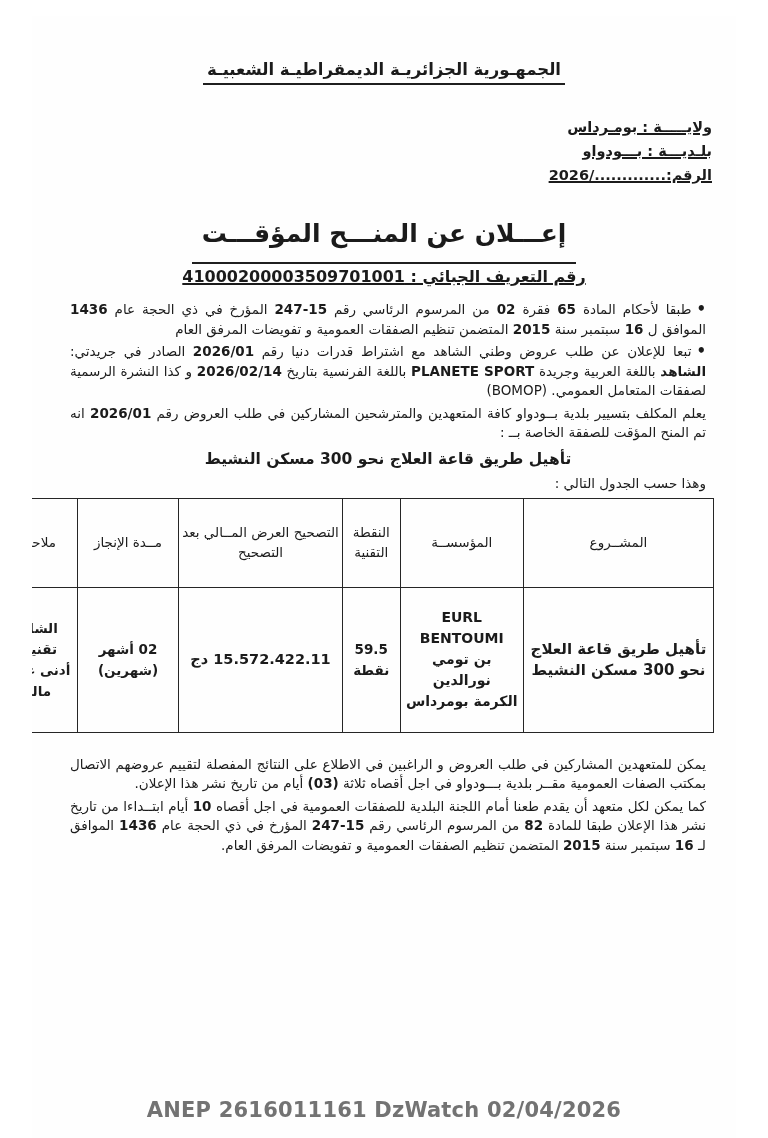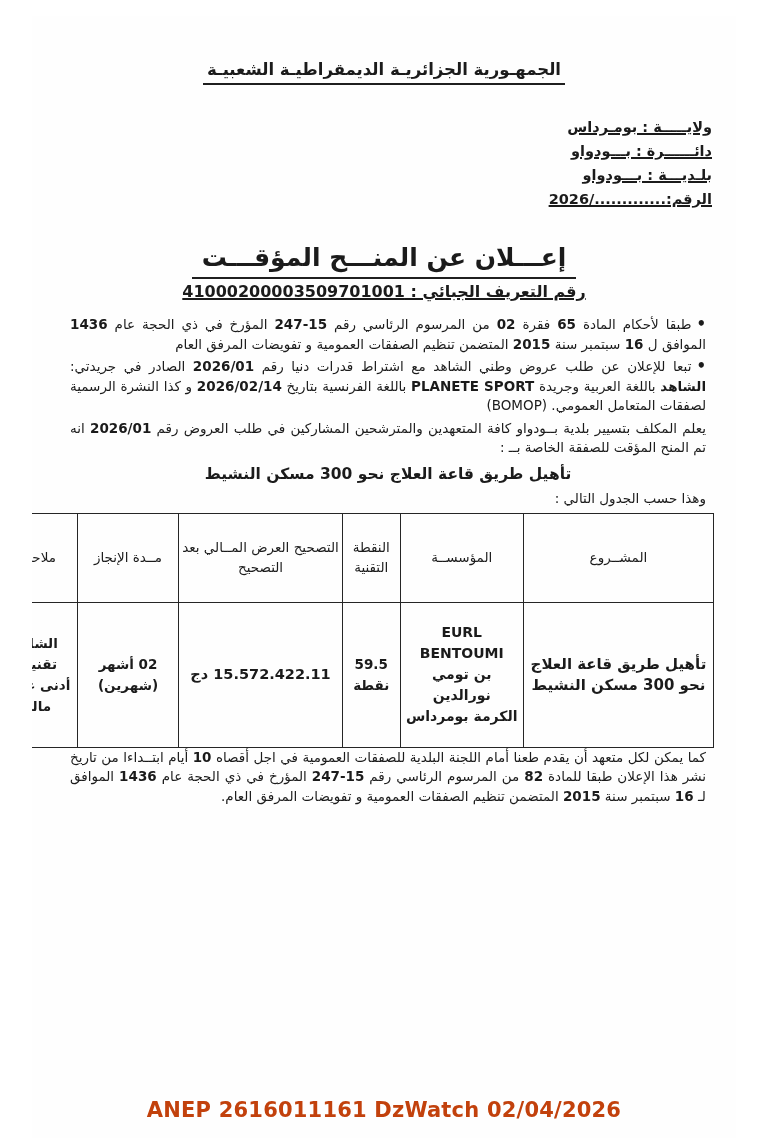--- a/index.html
+++ b/index.html
@@ -13,21 +13,21 @@
 
   .authority{
     direction:rtl;margin:36px 24px 0 0;
     font-size:14.5px;font-weight:bold;line-height:24px;
   }
   .authority div span{ text-decoration:underline;text-decoration-thickness:1.5px; }
 
   .titleblock{ text-align:center;margin-top:32px;direction:rtl; }
   .main-title{
     display:inline-block;font-size:25px;font-weight:bold;
-    border-bottom:2.5px solid #1f1f1f;padding:0 10px 5px;
+    border-bottom:2.5px solid #1f1f1f;padding:0 10px 14px;
   }
   .subtitle{ margin-top:3px;font-size:16px;font-weight:bold; }
   .subtitle span{ text-decoration:underline;text-decoration-thickness:1.8px;text-align:center; }
 
   .content{
     direction:rtl;text-align:justify;margin:14px 30px 0 38px;
     font-size:13.5px;line-height:19.5px;
   }
   .para{ margin:0 0 3px 0; }
   .bullet-dot{ font-weight:bold;margin-left:5px;font-size:15px; }
@@ -70,21 +70,20 @@
 <body>
 
 <div class="page">
 
   <div class="republic">
     <span>الجمهـورية الجزائريـة الديمقراطيـة الشعبيـة</span>
   </div>
 
   <div class="authority">
     <div><span>ولايـــــة : بومـرداس</span></div>
-    <div><span>دائــــــرة : بـــودواو</span></div>
     <div><span>بلـديـــة : بـــودواو</span></div>
     <div><span>الرقم:............./2026</span></div>
   </div>
 
   <div class="titleblock">
     <div class="main-title">إعـــلان عن المنـــح المؤقـــت</div>
     <div class="subtitle">
       <span>رقم التعريف الجبائي : 41000200003509701001</span>
     </div>
   </div>
@@ -130,21 +129,24 @@
           <td>59.5
 نقطة</td>
           <td class="cell-amount">15.572.422.11 دج</td>
           <td>02 أشهر
 (شهرين)</td>
           <td>الشاهد تقنيا و أدنى عرض مالي</td>
         </tr>
       </tbody>
     </table>
 
+    <div class="para after-table">
+      <span><span>يمكن للمتعهدين المشاركين في طلب العروض و الراغبين في الاطلاع على النتائج المفصلة لتقييم عروضهم الاتصال بمكتب الصفات العمومية مقــر بلدية بـــودواو في اجل أقصاه ثلاثة </span><b>(03)</b><span> أيام من تاريخ نشر هذا الإعلان.</span></span>
+    </div>
     <div class="para">
       <span><span>كما يمكن لكل متعهد أن يقدم طعنا أمام اللجنة البلدية للصفقات العمومية في اجل أقصاه </span><b>10</b><span> أيام ابتــداءا من تاريخ نشر هذا الإعلان طبقا للمادة </span><b>82</b><span> من المرسوم الرئاسي رقم </span><b>15-247</b><span> المؤرخ في ذي الحجة عام </span><b>1436</b><span> الموافق لـ </span><b>16</b><span> سبتمبر سنة </span><b>2015</b><span> المتضمن تنظيم الصفقات العمومية و تفويضات المرفق العام.</span></span>
     </div>
   </div>
 
 
-  <div class="footer" style="color: #c2410c;">ANEP 2616011161 DzWatch 02/04/2026</div>
+  <div class="footer" style="color: #737373;">ANEP 2616011161 DzWatch 02/04/2026</div>
 
 </div>
 
 </body></html>

